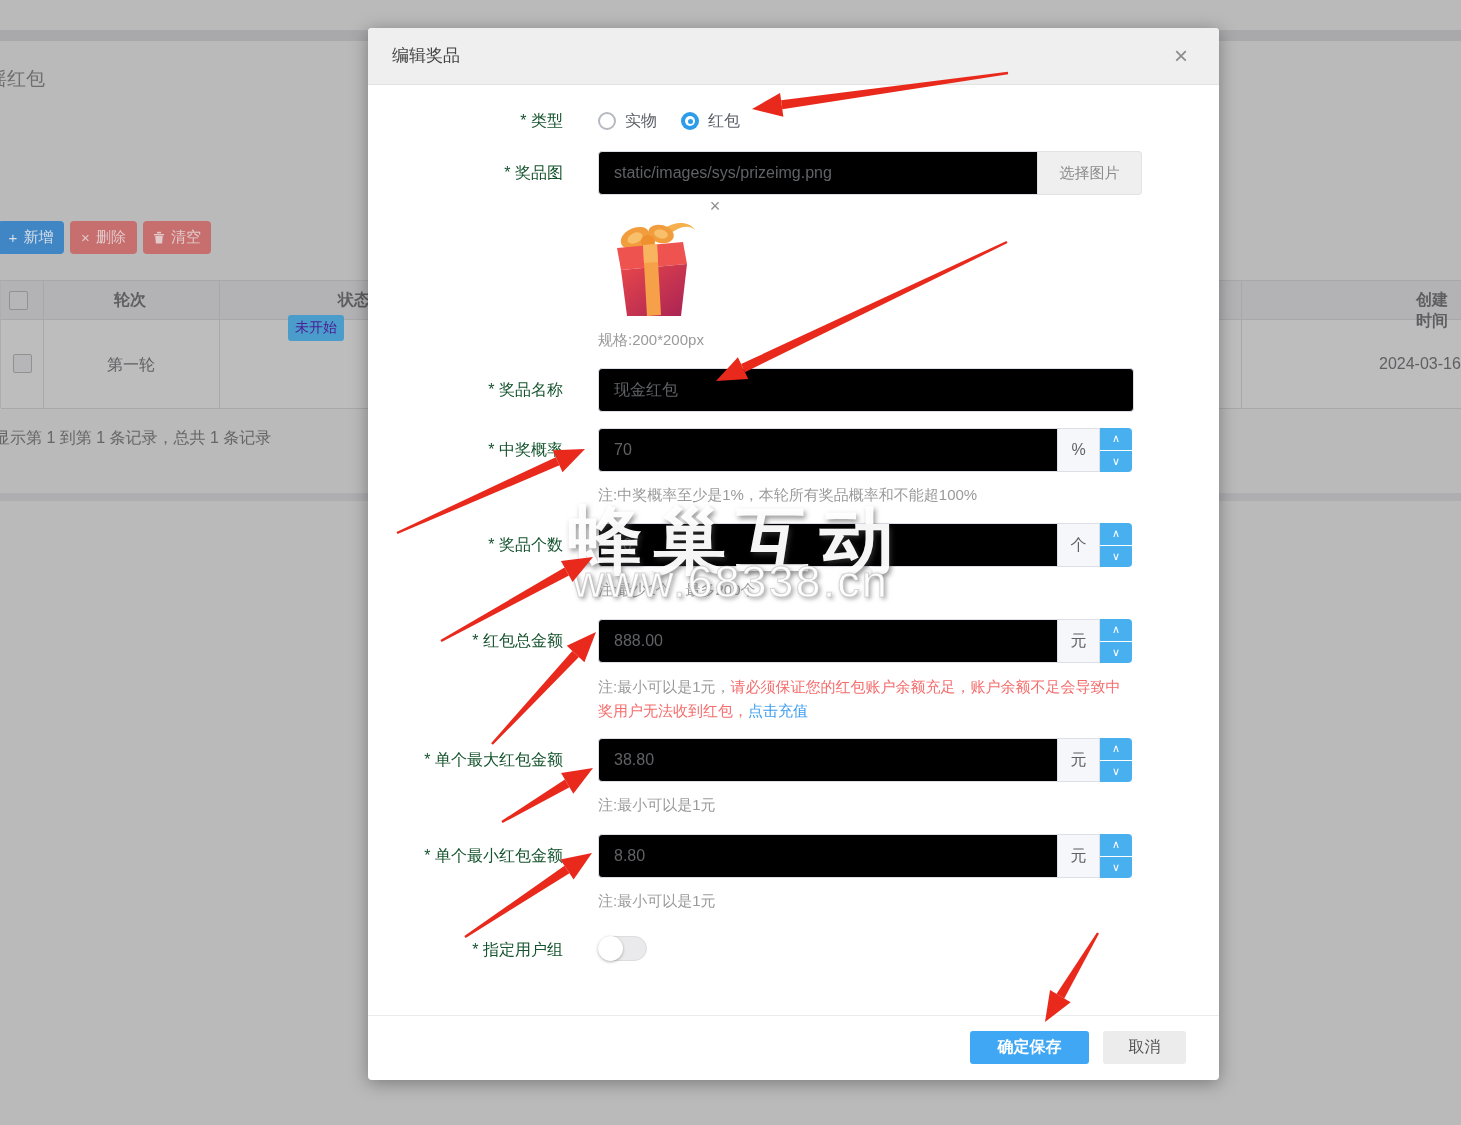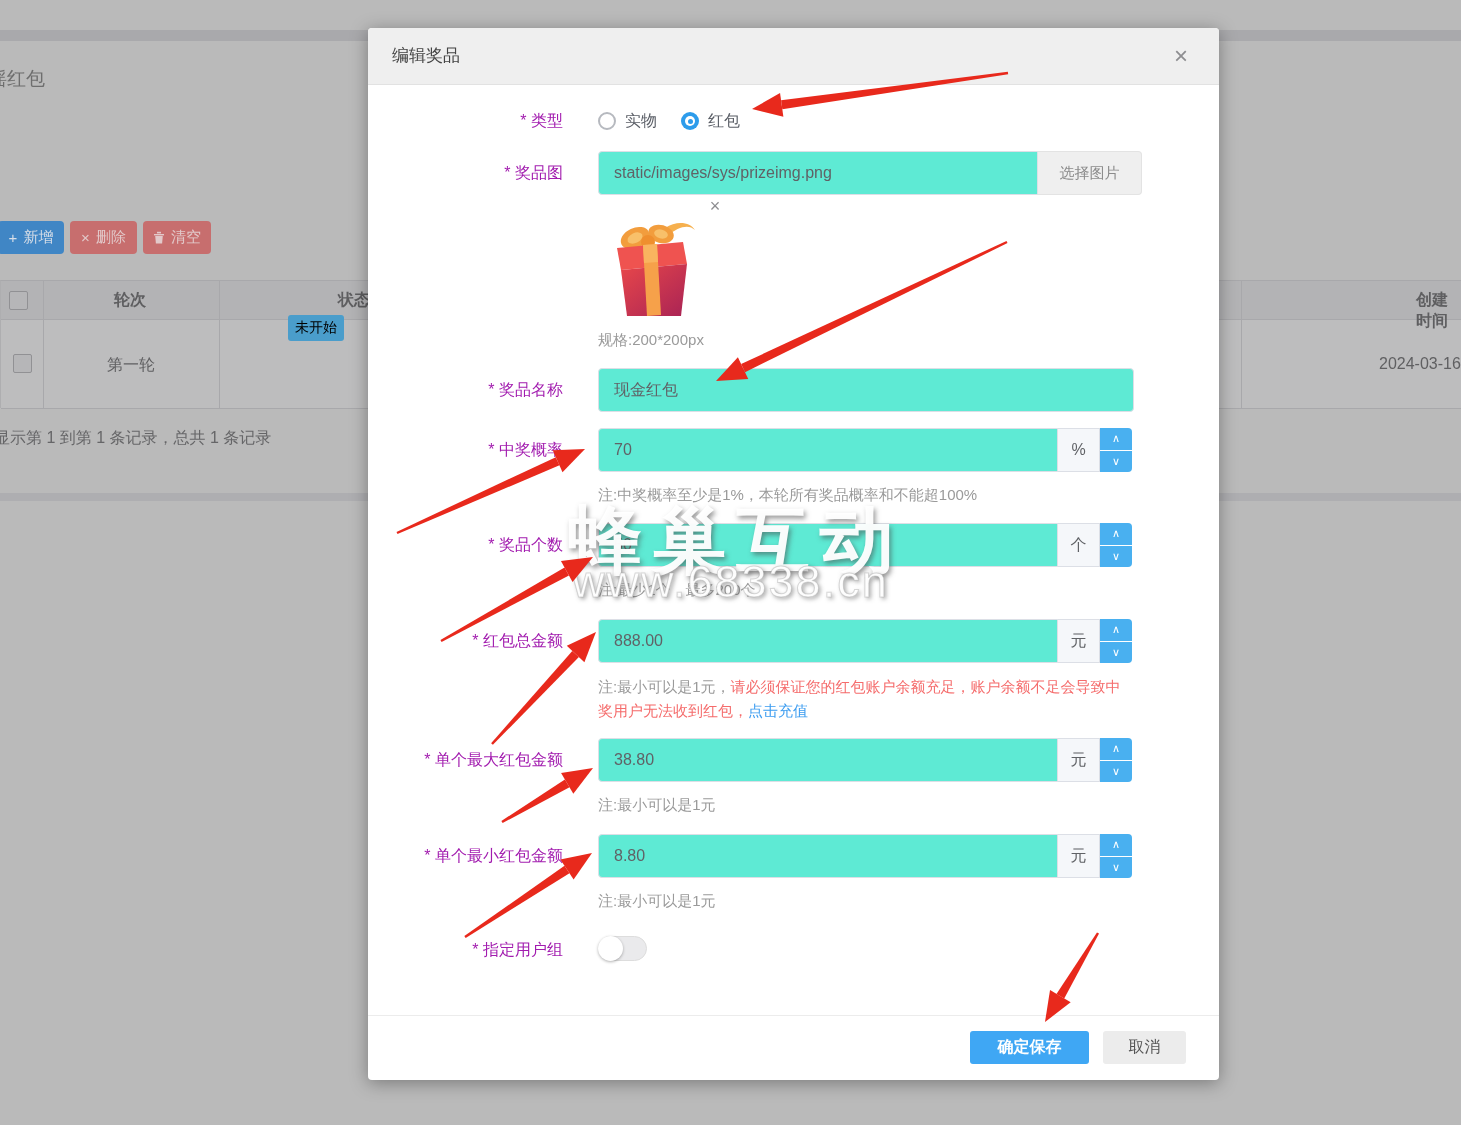--- a/index.html
+++ b/index.html
@@ -16,38 +16,38 @@
   .btn-del{left:70px;width:67px;background:#c76e6e;color:#e2c9ca;}
   .btn-clear{left:143px;width:68px;background:#c76e6e;color:#e2c9ca;}
   .bg-table{position:absolute;left:0;top:280px;width:1461px;height:127px;
             border-top:1px solid #a8a8ab;border-left:1px solid #aeaeb0;}
   .thead{position:absolute;left:0;top:0;width:100%;height:38px;background:#b3b3b5;border-bottom:1px solid #a8a8ab;}
   .trow{position:absolute;left:0;top:39px;width:100%;height:88px;background:#bdbdbe;border-bottom:1px solid #a8a8ab;}
   .vline{position:absolute;top:0;height:127px;width:1px;background:#a8a8ab;}
   .th{position:absolute;top:9px;font-size:16px;color:#5e5e60;font-weight:bold;}
   .td{position:absolute;font-size:16px;color:#606062;}
   .cb{position:absolute;width:17px;height:17px;background:#b6b6b8;border:1px solid #919194;border-radius:2px;}
-  .badge{position:absolute;left:287px;top:34px;width:56px;height:26px;background:#4a9dcb;color:#000000;
+  .badge{position:absolute;left:287px;top:34px;width:56px;height:26px;background:#4a9dcb;color:#4c1d95;
          font-size:14px;border-radius:3px;display:flex;align-items:center;justify-content:center;}
   .pagination{position:absolute;left:-6px;top:428px;font-size:16px;color:#666668;}
   .stripe{position:absolute;left:0;top:493px;width:100%;height:8px;background:#aeaeb1;}
 
   
   .modal{position:absolute;left:368px;top:28px;width:851px;height:1052px;background:#fff;z-index:10;
          border-radius:4px;box-shadow:0 3px 18px rgba(0,0,0,.35);}
   .modal-header{position:absolute;left:0;top:0;width:100%;height:56px;background:#efefef;
                 border-bottom:1px solid #e2e2e2;border-radius:4px 4px 0 0;}
   .modal-title{position:absolute;left:24px;top:0;line-height:56px;font-size:17px;color:#444;}
   .modal-close{position:absolute;right:20px;top:0;width:36px;height:56px;border:none;background:none;
                font-size:24px;color:#8d8d90;cursor:pointer;}
-  .f-label{position:absolute;left:0;width:195px;text-align:right;font-size:16px;color:#a21caf;}
+  .f-label{position:absolute;left:0;width:195px;text-align:right;font-size:16px;color:#14532d;}
   .ctrl{position:absolute;left:230px;}
   .row{position:absolute;left:0;width:100%;}
   .txt-input{box-sizing:border-box;height:44px;border:1px solid #dcdfe6;border-radius:4px;
-             font-size:16px;color:#606266;padding:0 15px;background:#5eead4;font-family:inherit;}
+             font-size:16px;color:#606266;padding:0 15px;background:#000000;font-family:inherit;}
   .group{display:flex;height:44px;}
   .unit{box-sizing:border-box;width:42px;height:44px;background:#f5f7fa;border:1px solid #dcdfe6;border-left:none;
         display:flex;align-items:center;justify-content:center;font-size:16px;color:#606266;}
   .stepper{width:32px;height:44px;display:flex;flex-direction:column;}
   .step-btn{flex:1;border:none;background:#49b0f0;color:#fff;font-size:11px;line-height:1;cursor:pointer;padding:0;}
   .step-up{border-radius:0 4px 0 0;margin-bottom:1px;}
   .step-dn{border-radius:0 0 4px 0;}
   .choose-btn{box-sizing:border-box;width:104px;height:44px;background:#efefef;border:1px solid #e3e3e3;border-left:none;
               border-radius:0 4px 4px 0;font-size:15px;color:#8b8b8b;cursor:pointer;}
   .note{position:absolute;left:230px;font-size:15px;color:#9a9a9a;}

